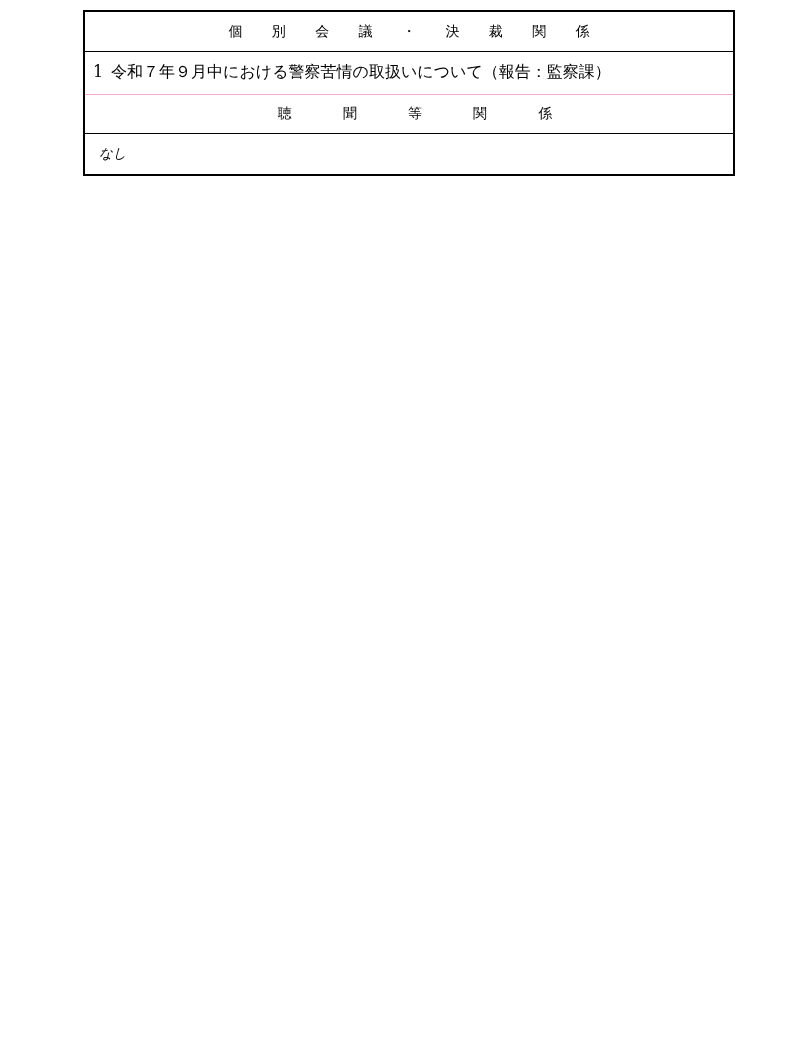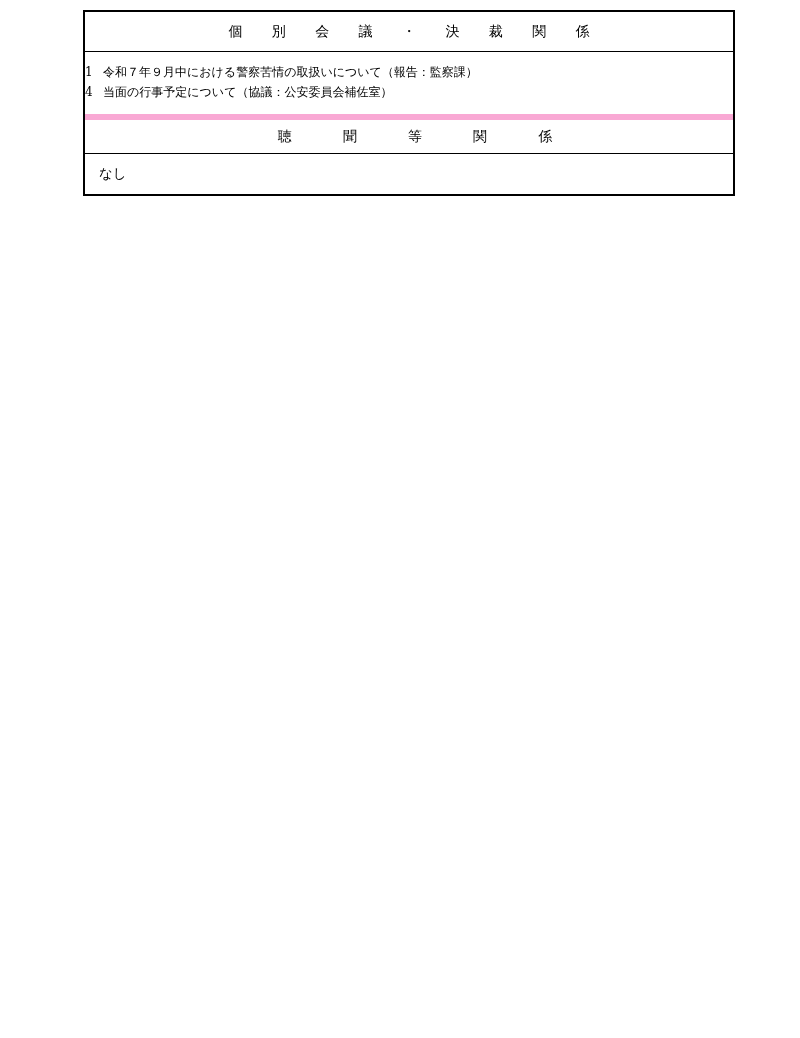--- a/index.html
+++ b/index.html
@@ -32,74 +32,72 @@
   }
   .section-header {
     box-sizing: border-box;
     height: 40px;
     display: flex;
     align-items: center;
     justify-content: center;
     border-bottom: 1px solid #000000;
   }
   .section-header.second {
-    border-top: 6px solid #f9a8d4;
+    border-top: 1px solid #f9a8d4;
     padding-left: 12px;
   }
   .section-header-title {
     font-size: 14px;
     letter-spacing: 0.55em;
     text-indent: 0.55em;
     font-weight: normal;
     white-space: nowrap;
   }
   .agenda-body {
     box-sizing: border-box;
     padding: 10px 0 12px 0;
   }
   .agenda-item {
-    font-size: 12px;
+    font-size: 16px;
     line-height: 20px;
-    padding-left: 0;
+    padding-left: 8px;
     white-space: nowrap;
   }
   .agenda-num {
     display: inline-block;
     min-width: 18px;
   }
   .hearing-body {
     box-sizing: border-box;
     height: 40px;
     display: flex;
     align-items: center;
     padding-left: 14px;
   }
   .hearing-text {
     font-size: 13.5px;
     white-space: nowrap;
+    font-style: italic;
   }
 </style>
 </head>
 <body>
 
 <div class="page">
 
   <div class="doc-table">
 
     <div class="section-header">
       <span class="section-header-title">個　別　会　議　・　決　裁　関　係</span>
     </div>
 
     <div class="agenda-body">
       <div class="agenda-item">
         <span class="agenda-num">1</span><span>令和７年９月中における警察苦情の取扱いについて（報告：監察課）</span>
       </div>
-      <div class="agenda-item">
-        <span class="agenda-num">4</span><span>当面の行事予定について（協議：公安委員会補佐室）</span>
-      </div>
     </div>
 
     <div class="section-header second">
       <span class="section-header-title">聴　　聞　　等　　関　　係</span>
     </div>
 
     <div class="hearing-body">
       <span class="hearing-text">なし</span>
     </div>
 

